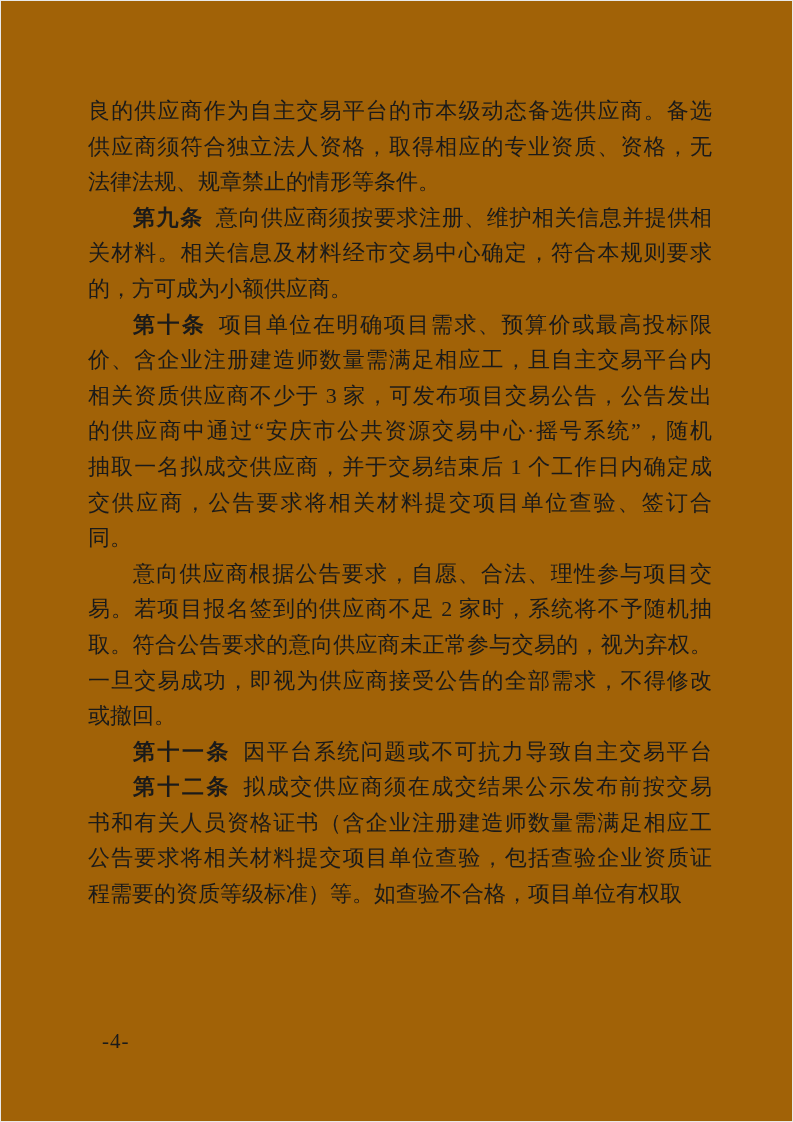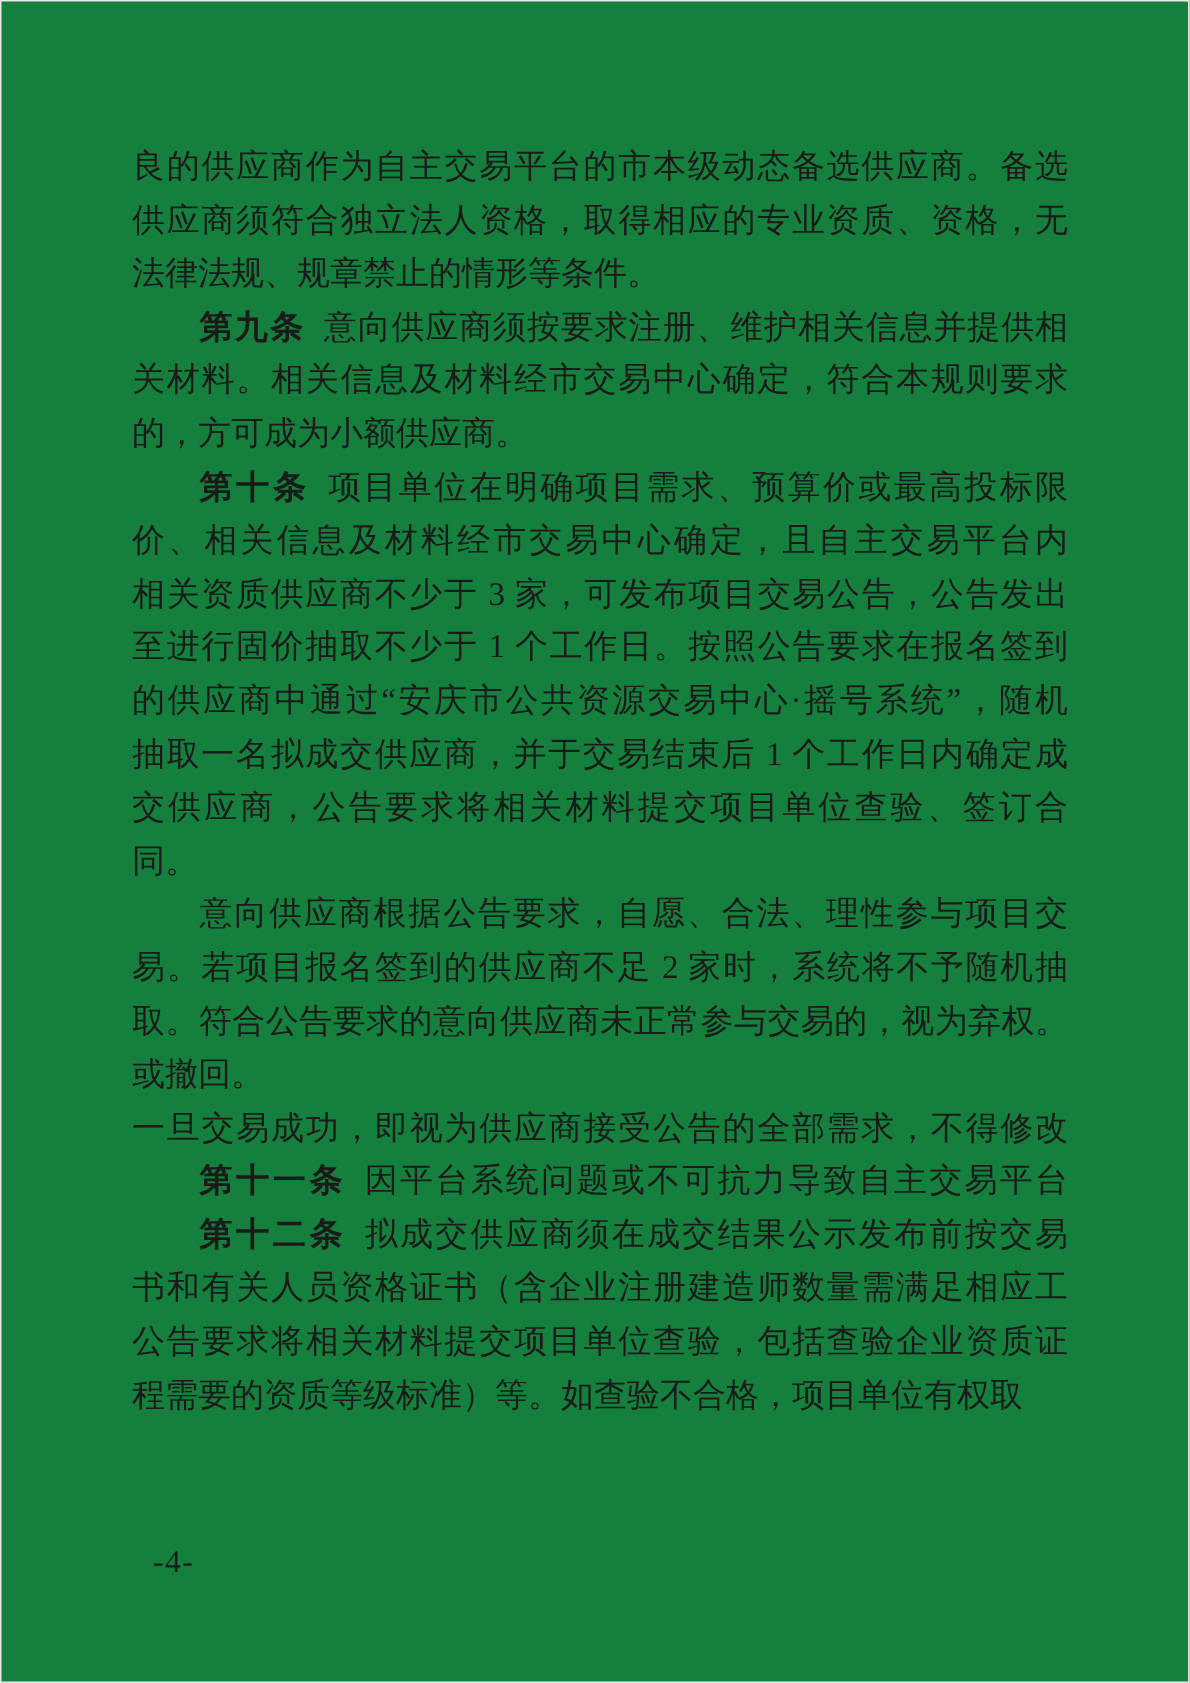--- a/index.html
+++ b/index.html
@@ -4,21 +4,21 @@
 <style>
   html, body {
     margin: 0;
     padding: 0;
     background: #ffffff;
   }
   .page {
     position: relative;
     width: 793px;
     height: 1122px;
-    background: #15803d;
+    background: #a16207;
     border: 1px solid #e9e9e9;
     box-sizing: border-box;
     overflow: hidden;
     font-family: "Liberation Serif", "DejaVu Serif", serif;
     color: #1a1a1a;
   }
   .body-text {
     position: absolute;
     left: 87px;
     top: 92px;
@@ -68,34 +68,33 @@
         <div class="line">供应商须符合独立法人资格，取得相应的专业资质、资格，无</div>
         <div class="line last">法律法规、规章禁止的情形等条件。</div>
       </div>
       <div class="paragraph">
         <div class="line indent"><span class="lead">第九条</span>意向供应商须按要求注册、维护相关信息并提供相</div>
         <div class="line">关材料。相关信息及材料经市交易中心确定，符合本规则要求</div>
         <div class="line last">的，方可成为小额供应商。</div>
       </div>
       <div class="paragraph">
         <div class="line indent"><span class="lead">第十条</span>项目单位在明确项目需求、预算价或最高投标限</div>
-        <div class="line">价、相关信息及材料经市交易中心确定，且自主交易平台内</div>
+        <div class="line">价、含企业注册建造师数量需满足相应工，且自主交易平台内</div>
         <div class="line">相关资质供应商不少于 3 家，可发布项目交易公告，公告发出</div>
-        <div class="line">至进行固价抽取不少于 1 个工作日。按照公告要求在报名签到</div>
         <div class="line">的供应商中通过“安庆市公共资源交易中心·摇号系统”，随机</div>
         <div class="line">抽取一名拟成交供应商，并于交易结束后 1 个工作日内确定成</div>
         <div class="line">交供应商，公告要求将相关材料提交项目单位查验、签订合</div>
         <div class="line last">同。</div>
       </div>
       <div class="paragraph">
         <div class="line indent">意向供应商根据公告要求，自愿、合法、理性参与项目交</div>
         <div class="line">易。若项目报名签到的供应商不足 2 家时，系统将不予随机抽</div>
         <div class="line">取。符合公告要求的意向供应商未正常参与交易的，视为弃权。</div>
+        <div class="line">一旦交易成功，即视为供应商接受公告的全部需求，不得修改</div>
         <div class="line last">或撤回。</div>
-        <div class="line">一旦交易成功，即视为供应商接受公告的全部需求，不得修改</div>
       </div>
       <div class="paragraph">
         <div class="line indent"><span class="lead">第十一条</span>因平台系统问题或不可抗力导致自主交易平台</div>
       </div>
       <div class="paragraph">
         <div class="line indent"><span class="lead">第十二条</span>拟成交供应商须在成交结果公示发布前按交易</div>
         <div class="line">书和有关人员资格证书（含企业注册建造师数量需满足相应工</div>
         <div class="line">公告要求将相关材料提交项目单位查验，包括查验企业资质证</div>
         <div class="line last">程需要的资质等级标准）等。如查验不合格，项目单位有权取</div>
       </div>

